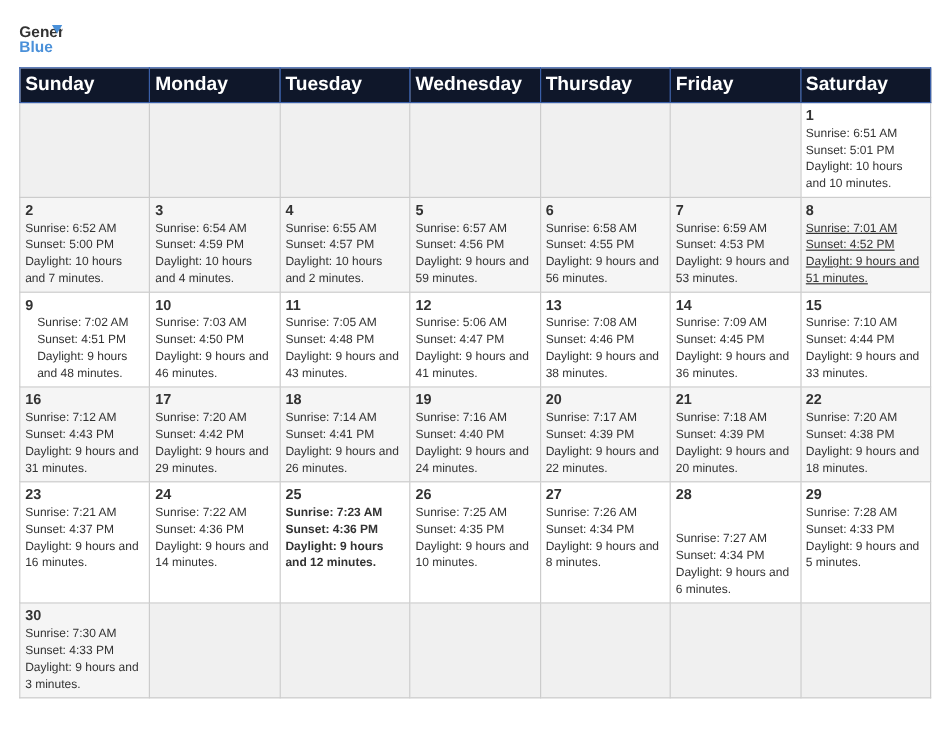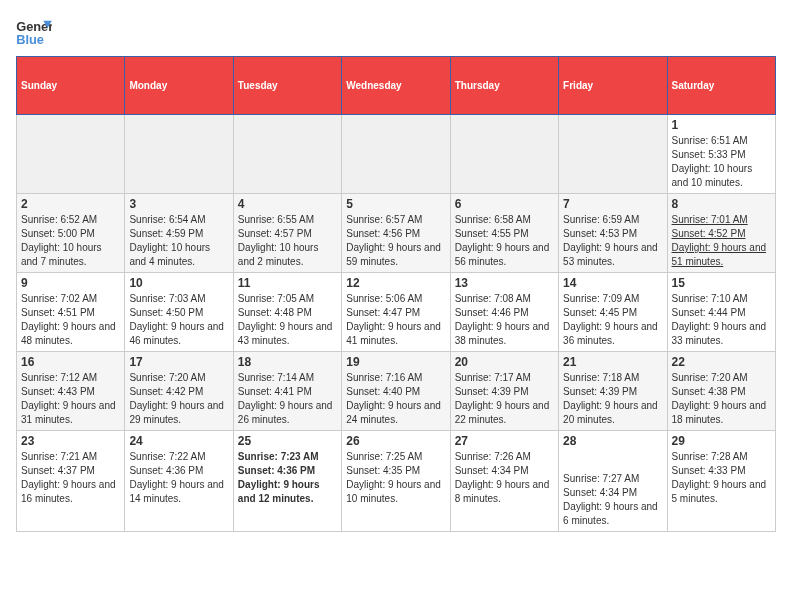--- a/index.html
+++ b/index.html
@@ -42,25 +42,25 @@
     .subtitle {
       font-size: 14px;
       color: #555;
     }
     .calendar {
       width: 100%;
       border-collapse: collapse;
       border: 1px solid #ccc;
     }
     .calendar th {
-      background: #ef4444;
+      background: #0f172a;
       color: #fff;
-      font-size: 10px;
+      font-size: 16px;
       font-weight: bold;
-      padding: 23px 4px;
+      padding: 5px 4px;
       text-align: left;
       border: 1px solid #3a5fa8;
     }
     .calendar td {
       border: 1px solid #ccc;
       vertical-align: top;
       padding: 3px 4px;
       width: calc(100% / 7);
       min-height: 80px;
       font-size: 10.5px;
@@ -125,21 +125,21 @@
     <tr class="row-odd">
           <td class="empty">&nbsp;</td>
           <td class="empty">&nbsp;</td>
           <td class="empty">&nbsp;</td>
           <td class="empty">&nbsp;</td>
           <td class="empty">&nbsp;</td>
           <td class="empty">&nbsp;</td>
           <td>
             <span class="day-num">1</span>
             <div class="day-info" style="white-space: pre-line;">Sunrise: 6:51 AM
-Sunset: 5:33 PM
+Sunset: 5:01 PM
 Daylight: 10 hours and 10 minutes.</div>
           </td>
         </tr>
         <tr class="row-even">
           <td>
             <span class="day-num">2</span>
             <div class="day-info" style="white-space: pre-line;">Sunrise: 6:52 AM
 Sunset: 5:00 PM
 Daylight: 10 hours and 7 minutes.</div>
           </td>
@@ -176,21 +176,21 @@
           <td>
             <span class="day-num">8</span>
             <div class="day-info" style="white-space: pre-line; text-decoration: underline;">Sunrise: 7:01 AM
 Sunset: 4:52 PM
 Daylight: 9 hours and 51 minutes.</div>
           </td>
         </tr>
         <tr class="row-odd">
           <td>
             <span class="day-num">9</span>
-            <div class="day-info" style="white-space: pre-line;">Sunrise: 7:02 AM
+            <div class="day-info" style="white-space: pre-line; margin-left: 10px;">Sunrise: 7:02 AM
 Sunset: 4:51 PM
 Daylight: 9 hours and 48 minutes.</div>
           </td>
           <td>
             <span class="day-num">10</span>
             <div class="day-info" style="white-space: pre-line;">Sunrise: 7:03 AM
 Sunset: 4:50 PM
 Daylight: 9 hours and 46 minutes.</div>
           </td>
           <td>
@@ -304,16 +304,30 @@
             <div class="day-info" style="white-space: pre-line; margin-top: 24px;">Sunrise: 7:27 AM
 Sunset: 4:34 PM
 Daylight: 9 hours and 6 minutes.</div>
           </td>
           <td>
             <span class="day-num">29</span>
             <div class="day-info" style="white-space: pre-line;">Sunrise: 7:28 AM
 Sunset: 4:33 PM
 Daylight: 9 hours and 5 minutes.</div>
           </td>
+        </tr>
+        <tr class="row-even">
+          <td>
+            <span class="day-num">30</span>
+            <div class="day-info" style="white-space: pre-line;">Sunrise: 7:30 AM
+Sunset: 4:33 PM
+Daylight: 9 hours and 3 minutes.</div>
+          </td>
+          <td class="empty">&nbsp;</td>
+          <td class="empty">&nbsp;</td>
+          <td class="empty">&nbsp;</td>
+          <td class="empty">&nbsp;</td>
+          <td class="empty">&nbsp;</td>
+          <td class="empty">&nbsp;</td>
         </tr>
       </tbody>
   </table>
 </div>
 
 </body></html>

